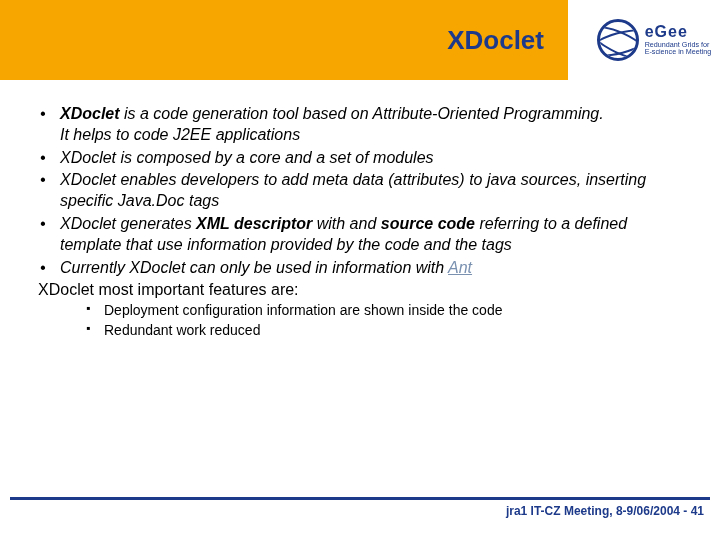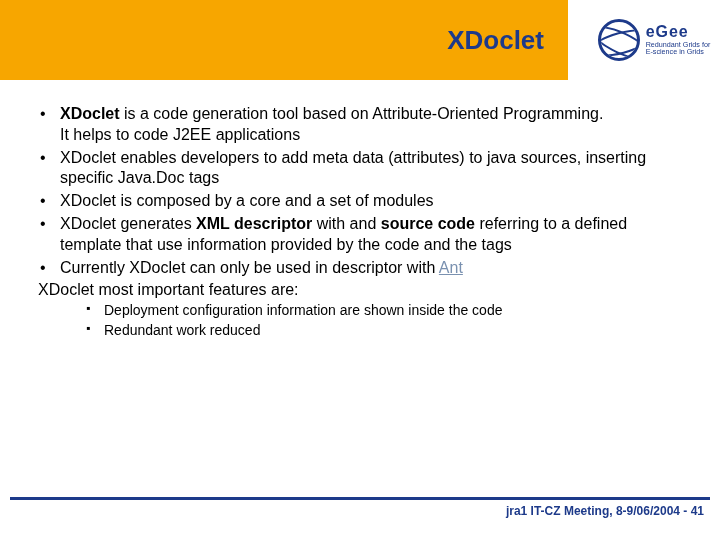--- a/index.html
+++ b/index.html
@@ -93,20 +93,21 @@
     line-height: 1.3;
   }
   ul.main-list {
     list-style: none;
     padding-left: 8px;
   }
   ul.main-list > li {
     position: relative;
     padding-left: 22px;
     margin-bottom: 2px;
+    font-style: italic;
   }
   ul.main-list > li::before {
     content: "•";
     position: absolute;
     left: 2px;
     top: 0;
     color: #000;
     font-size: 16px;
   }
   .features-intro {
@@ -162,42 +163,42 @@
 
 <div class="header">
   <div class="title-bar">
     <span class="title-text">XDoclet</span>
   </div>
   <div class="logo-area">
     <div class="logo-mark"></div>
     <div class="logo-text">
       <span class="logo-name">eGee</span>
       <span class="logo-tag">Redundant Grids for</span>
-      <span class="logo-tag">E-science in Grids</span>
+      <span class="logo-tag">E-science in Meeting</span>
     </div>
   </div>
 </div>
 
 <div class="content">
   <ul class="main-list">
     <li>
       <span class="bold">XDoclet</span><span> is a code generation tool based on Attribute-Oriented Programming.</span><br>
       <span>It helps to code J2EE applications</span>
     </li>
     <li>
+      <span>XDoclet is composed by a core and a set of modules</span>
+    </li>
+    <li>
       <span>XDoclet enables developers to add meta data (attributes) to java sources, inserting specific Java.Doc tags</span>
     </li>
     <li>
-      <span>XDoclet is composed by a core and a set of modules</span>
-    </li>
-    <li>
       <span>XDoclet generates </span><span class="bold">XML descriptor</span><span> with and </span><span class="bold">source code</span><span> referring to a defined template that use information provided by the code and the tags</span>
     </li>
     <li>
-      <span>Currently XDoclet can only be used in descriptor with </span><span class="link">Ant</span>
+      <span>Currently XDoclet can only be used in information with </span><span class="link">Ant</span>
     </li>
   </ul>
 
   <div class="features-intro">XDoclet most important features are:</div>
 
   <ul class="sub-list">
     <li><span>Deployment configuration information are shown inside the code</span></li>
     <li><span>Redundant work reduced</span></li>
   </ul>
 </div>

